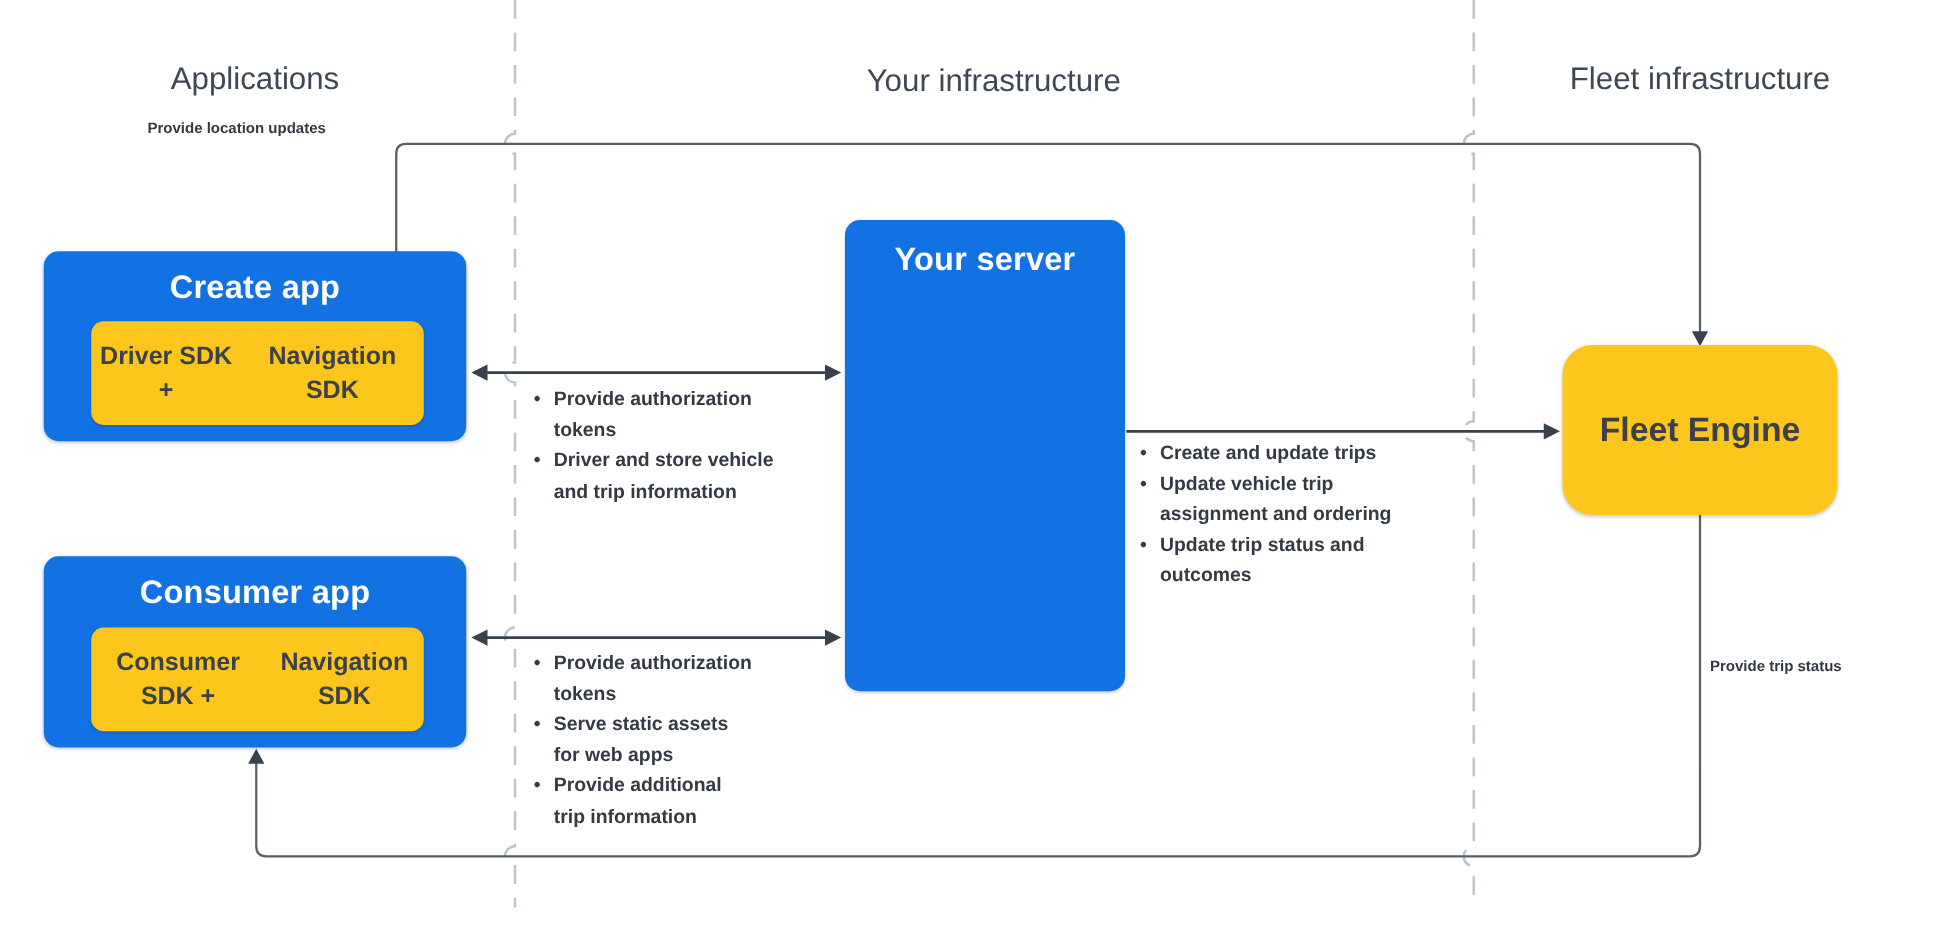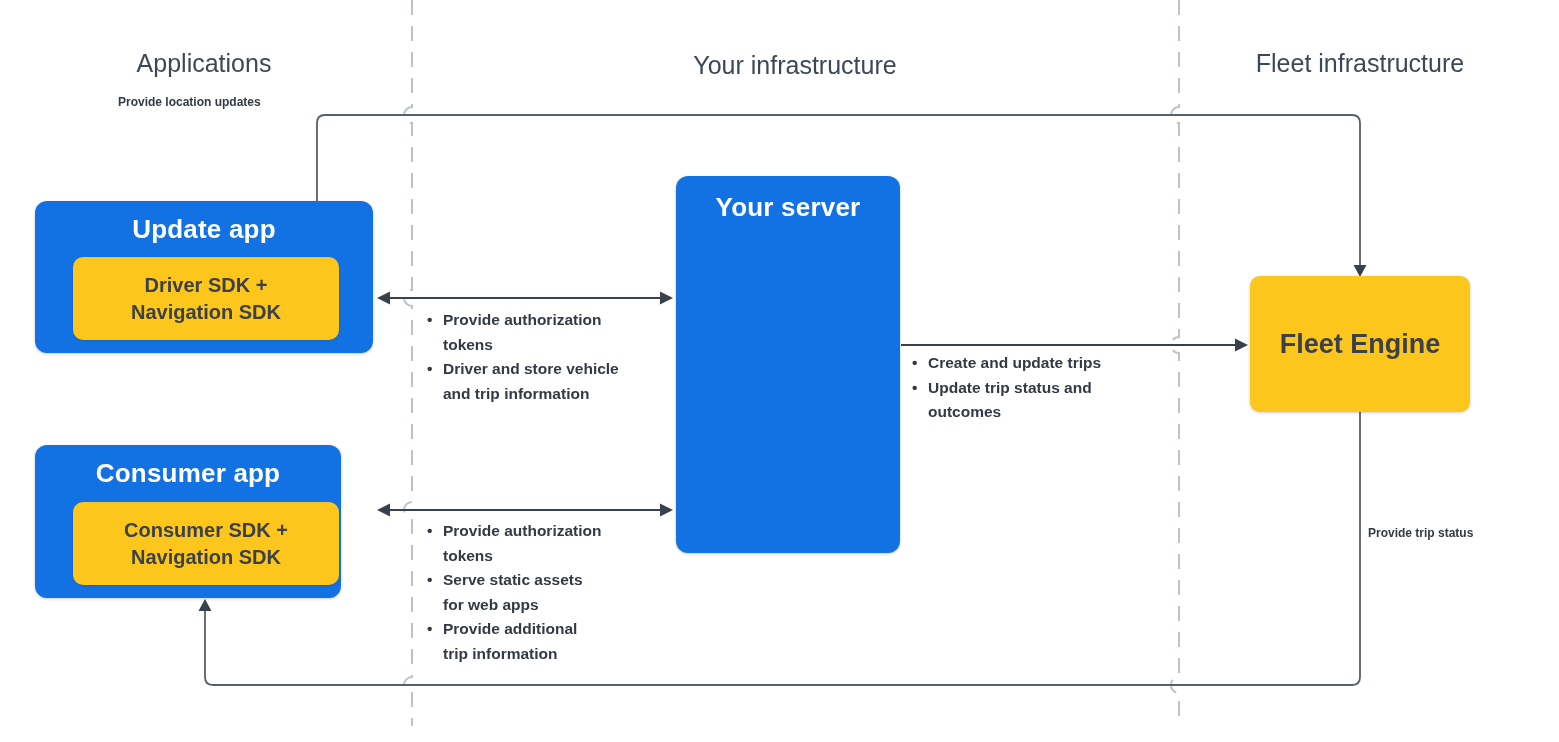--- a/index.html
+++ b/index.html
@@ -11,23 +11,23 @@
   .loop-line { fill:none; stroke:var(--loop); stroke-width:1.8; }
   .arrow-line { fill:none; stroke:var(--line); stroke-width:2.2; }
   .arrow-head { fill:var(--line); stroke:none; }
 
   .col-header { position:absolute; z-index:2; text-align:center; font-size:25px; font-weight:400; color:var(--slate);margin-top:16px; }
 
   .edge-label { position:absolute; z-index:3; font-size:12px; font-weight:700; color:var(--ink); white-space:nowrap; }
 
   .node { position:absolute; z-index:2; border-radius:12px; box-shadow:0 1px 3px rgba(40,50,60,.25); }
   .node.blue { background:var(--blue); }
-  .node.yellow { background:var(--yellow); }
+  .node.yellow { background:var(--yellow);border-radius:24px; }
   .node-title { text-align:center; color:#ffffff; font-size:26px; font-weight:700; padding-top:13px; letter-spacing:.2px; }
-  .sdk-box { position:absolute; left:38px; top:56px; width:266px; height:83px; background:var(--yellow); border-radius:10px; display:flex; flex-direction:column; align-items:center; justify-content:center; box-shadow:0 1px 2px rgba(40,50,60,.25); }
+  .sdk-box { position:absolute; left:38px; top:56px; width:266px; height:83px; background:var(--yellow); border-radius:10px; display:flex; flex-direction:row; align-items:center; justify-content:center; box-shadow:0 1px 2px rgba(40,50,60,.25); }
   .sdk-box div { font-size:20px; font-weight:700; color:var(--boxtext); line-height:27px; text-align:center; }
 
   .server-title { padding-top:16px; }
 
   .fleet { display:flex; align-items:center; justify-content:center; border-radius:10px; }
   .fleet span { font-size:27px; font-weight:700; color:var(--boxtext); }
 
   ul.notes { position:absolute; z-index:3; list-style:none; }
   ul.notes li { position:relative; padding-left:18px; font-size:15.5px; font-weight:700; color:var(--ink); line-height:24.5px; white-space:pre-line; }
   ul.notes li::before { content:"\2022"; position:absolute; left:2px; top:0; }
@@ -61,28 +61,28 @@
   </svg>
 
   <div class="col-header" style="left:104px; top:33px; width:200px;">Applications</div>
   <div class="col-header" style="left:645px; top:35px; width:300px;">Your infrastructure</div>
   <div class="col-header" style="left:1210px; top:33px; width:300px;">Fleet infrastructure</div>
 
   <div class="edge-label" style="left:118px; top:95px;">Provide location updates</div>
   <div class="edge-label" style="left:1368px; top:526px;">Provide trip status</div>
 
   <div class="node blue" style="left:35px; top:201px; width:338px; height:152px;">
-    <div class="node-title">Update app</div>
+    <div class="node-title">Create app</div>
     <div class="sdk-box">
       <div>Driver SDK +</div>
       <div>Navigation SDK</div>
     </div>
   </div>
 
-  <div class="node blue" style="left:35px; top:445px; width:306px; height:153px;">
+  <div class="node blue" style="left:35px; top:445px; width:338px; height:153px;">
     <div class="node-title">Consumer app</div>
     <div class="sdk-box" style="top:57px;">
       <div>Consumer SDK +</div>
       <div>Navigation SDK</div>
     </div>
   </div>
 
   <div class="node blue" style="left:676px; top:176px; width:224px; height:377px;">
     <div class="node-title server-title">Your server</div>
   </div>
@@ -93,20 +93,22 @@
 
   <ul class="notes" style="left:425px; top:308px; width:230px;">
     <li>Provide authorization
 tokens</li>
     <li>Driver and store vehicle
 and trip information</li>
   </ul>
 
   <ul class="notes" style="left:910px; top:351px; width:270px;">
     <li>Create and update trips</li>
+    <li>Update vehicle trip
+assignment and ordering</li>
     <li>Update trip status and
 outcomes</li>
   </ul>
 
   <ul class="notes" style="left:425px; top:519px; width:230px;">
     <li>Provide authorization
 tokens</li>
     <li>Serve static assets
 for web apps</li>
     <li>Provide additional

